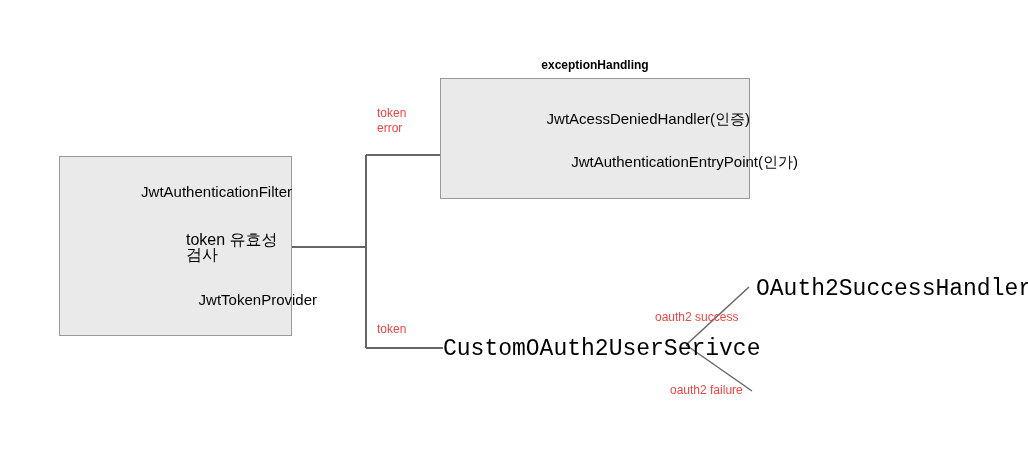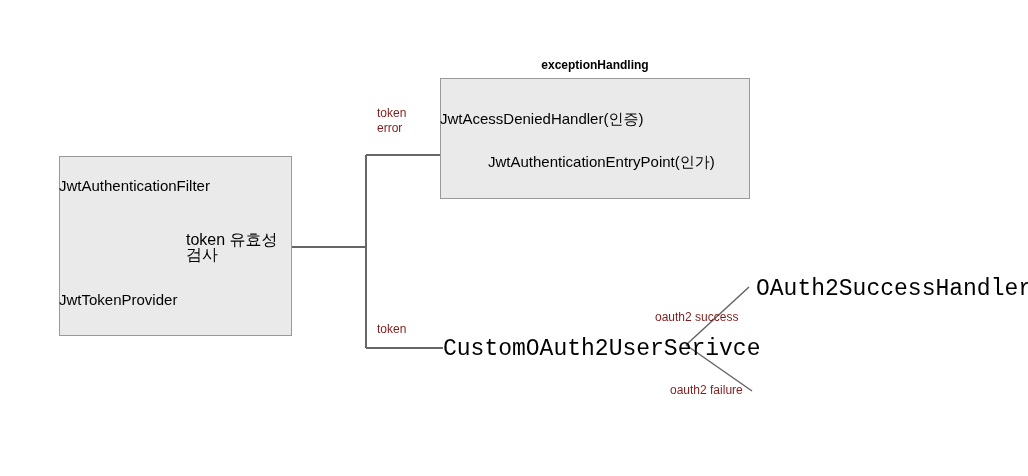--- a/index.html
+++ b/index.html
@@ -29,21 +29,21 @@
   .node-box {
     position: absolute;
     background: #eaeaea;
     border: 1px solid #999999;
     box-sizing: border-box;
   }
   .edge-label {
     position: absolute;
     white-space: nowrap;
     font-family: "Liberation Sans", sans-serif;
-    color: #7f1d1d;
+    color: #ef4444;
     font-size: 12px;
     line-height: 15px;
   }
   .group-title {
     position: absolute;
     white-space: nowrap;
     font-weight: bold;
     font-size: 12px;
     font-family: "Liberation Sans", sans-serif;
     color: #000000;
@@ -55,21 +55,21 @@
     font-size: 23px;
     font-family: Liberation Mono, monospace;
     color: #000000;
   }
   .inner-label {
     position: absolute;
     white-space: nowrap;
     font-size: 15px;
     font-family: "Liberation Sans", sans-serif;
     color: #000000;
-    text-align: left;
+    text-align: right;
   }
   .arrow-note {
     position: absolute;
     font-size: 16px;
     line-height: 15px;
     font-family: "Liberation Sans", sans-serif;
     color: #000000;
     white-space: pre-line;
   }
 </style>
@@ -102,21 +102,21 @@
     </defs>
     <g>
       <line x1="176" y1="215" x2="176" y2="279" stroke="#555555" stroke-width="2"></line>
       <path d="M176,208 L171,219 L181,219 Z" fill="#555555"></path>
       <path d="M176,286 L171,275 L181,275 Z" fill="#555555"></path>
     </g>
   </svg>
 
   <div class="node-box" style="left:59px; top:156px; width:233px; height:180px;"></div>
 
-  <div class="inner-label" style="left:59px; top:177px; width:233px;">JwtAuthenticationFilter</div>
+  <div class="inner-label" style="left:59px; top:183px; width:233px;">JwtAuthenticationFilter</div>
 
   <div class="inner-label" style="left:59px; top:291px; width:258px;">JwtTokenProvider</div>
 
   <div class="arrow-note" style="left:186px; top:232px; width:100px;">token 유효성
 검사</div>
 
   <div class="group-title" style="left:440px; top:58px; width:310px;">exceptionHandling</div>
 
   <div class="node-box" style="left:440px; top:78px; width:310px; height:121px;"></div>
 

